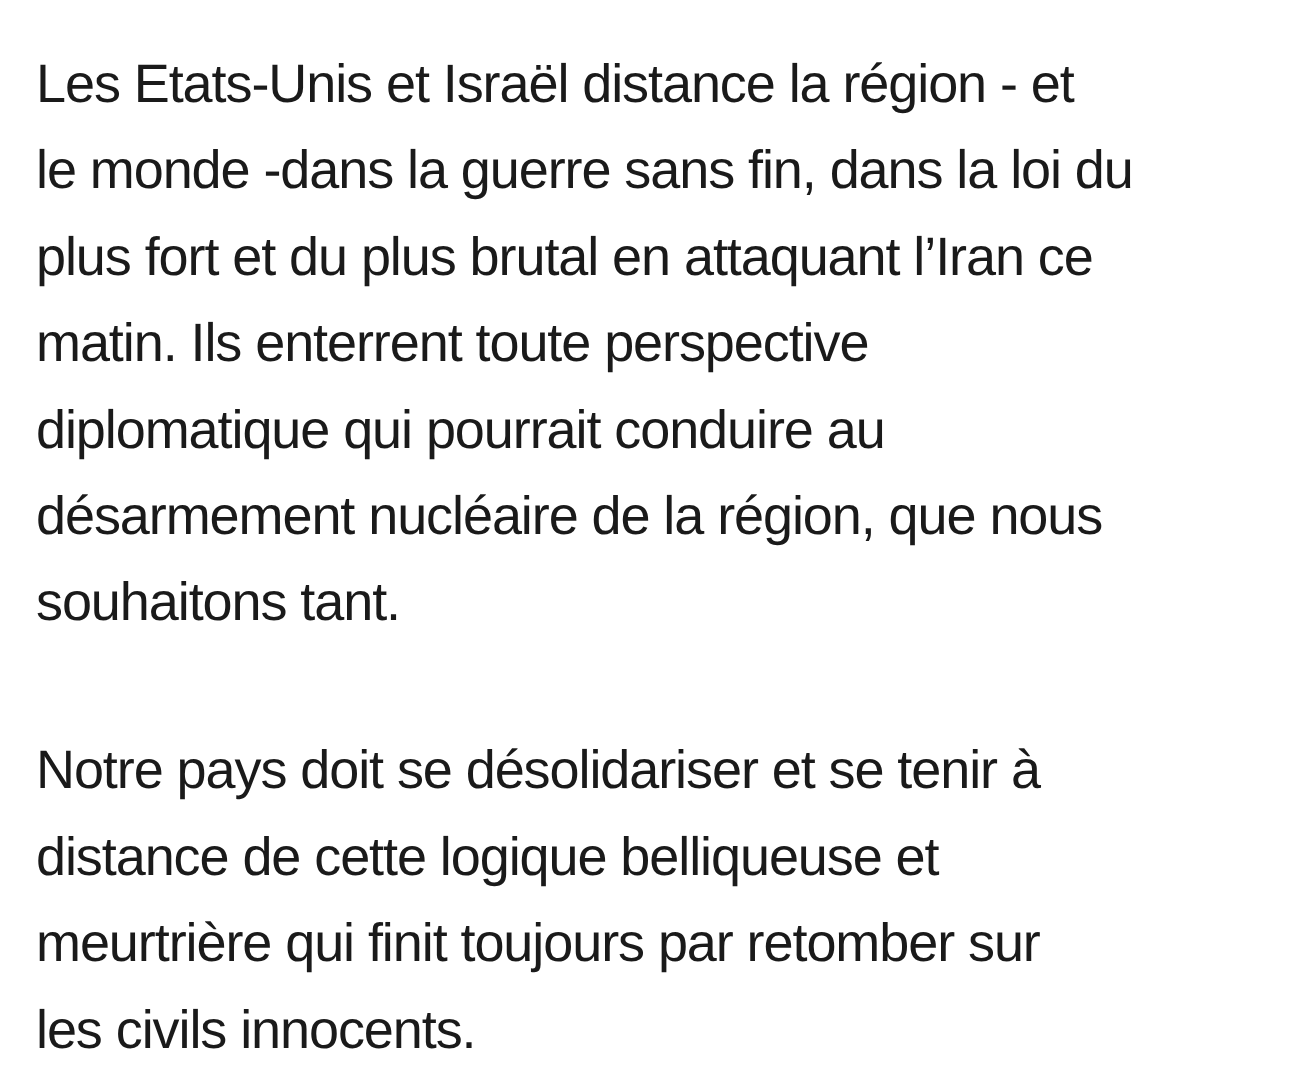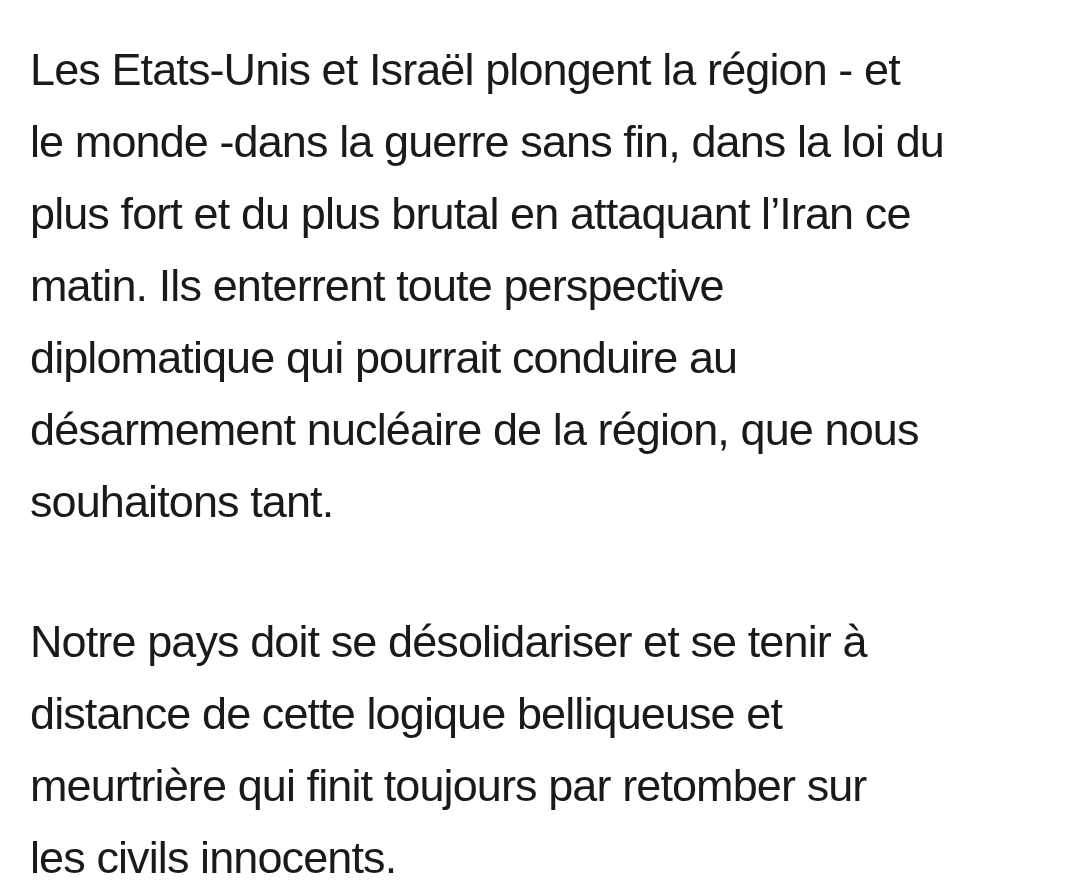--- a/index.html
+++ b/index.html
@@ -27,21 +27,21 @@
     font-weight: 400;
   }
   .text-post p + p {
     margin-top: 68px; 
   }
 </style>
 </head>
 <body>
 
 <main class="text-post">
-  <p>Les Etats-Unis et Israël plongent la région - et
+  <p>Les Etats-Unis et Israël distance la région - et
 le monde -dans la guerre sans fin, dans la loi du
 plus fort et du plus brutal en attaquant l’Iran ce
 matin. Ils enterrent toute perspective
 diplomatique qui pourrait conduire au
 désarmement nucléaire de la région, que nous
 souhaitons tant.</p>
   <p>Notre pays doit se désolidariser et se tenir à
 distance de cette logique belliqueuse et
 meurtrière qui finit toujours par retomber sur
 les civils innocents.</p>

